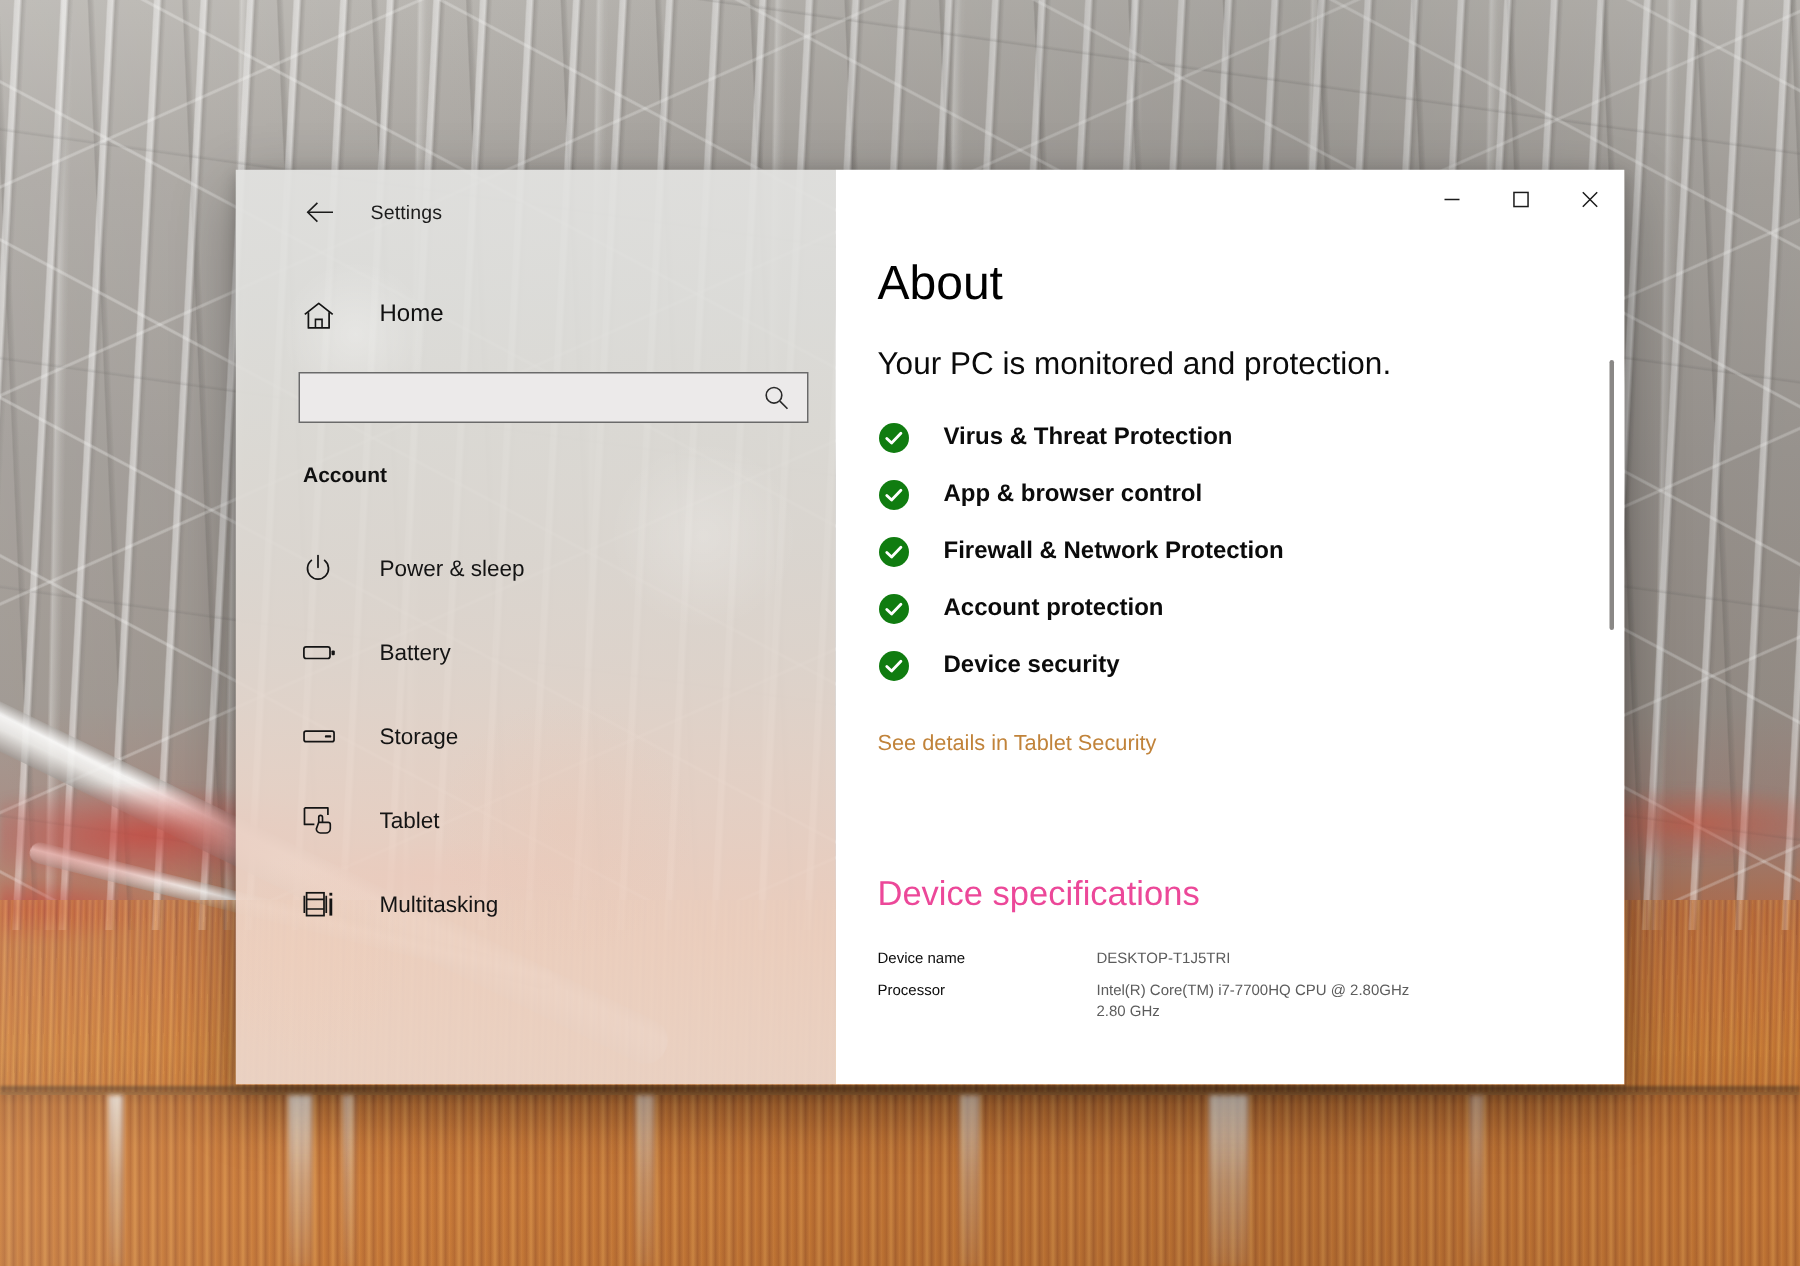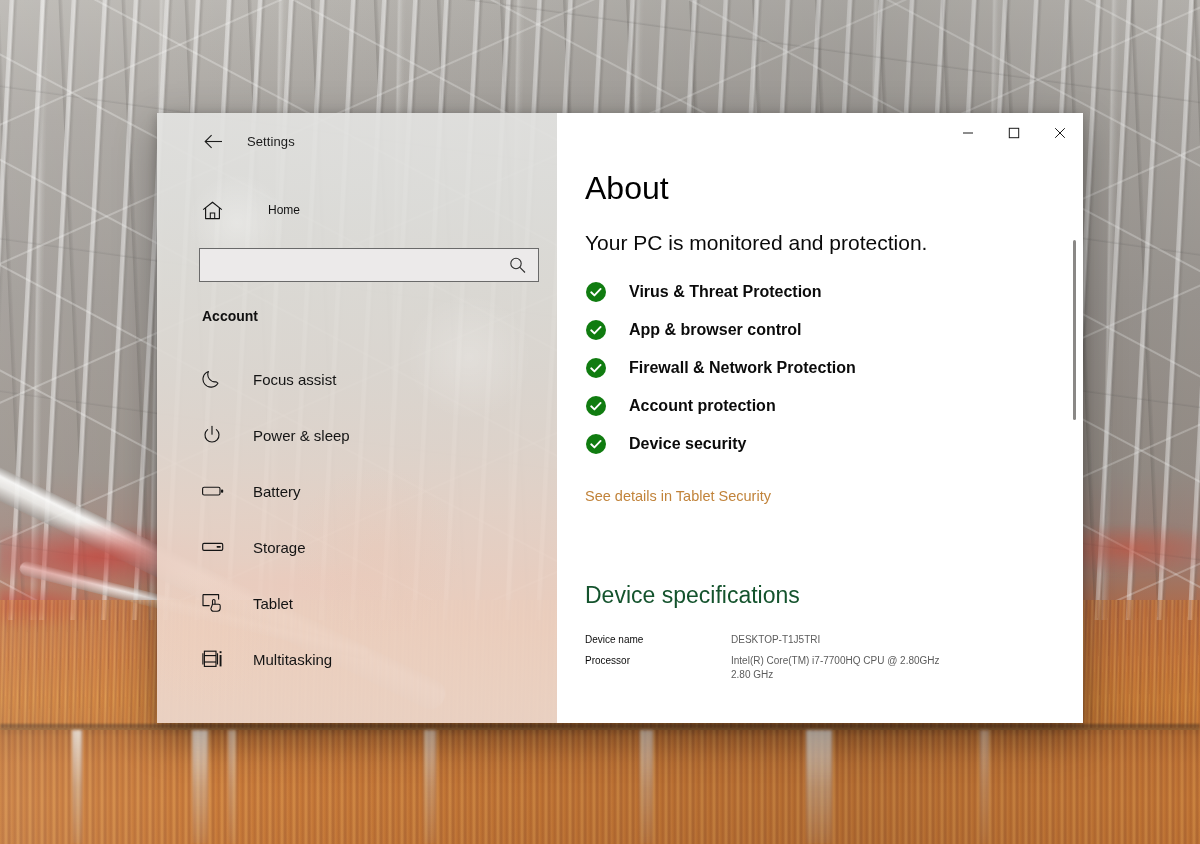--- a/index.html
+++ b/index.html
@@ -267,22 +267,22 @@
 
   #home-row {
     display: flex; align-items: center;
     height: 34px;
     margin-top: 32px;
     padding-left: 21px;
     cursor: pointer;
   }
   #home-row .nav-ico { width: 26px; display: flex; align-items: center; }
   #home-label {
-    margin-left: 40px;
-    font-size: 12px;
+    margin-left: 25px;
+    font-size: 16px;
     color: #111;
   }
 
   #search-box {
     position: relative;
     margin: 21px 0 0 18px;
     width: 340px;
     height: 34px;
     background: #eceaea;
     border: 1px solid #6a6a6a;
@@ -402,21 +402,21 @@
     font-size: 14.5px;
     color: #c1833a;
     text-decoration: none;
     cursor: pointer;
   }
 
   #specs-heading {
     margin: 77px 0 0 28px;
     font-size: 23px;
     font-weight: normal;
-    color: #14532d;
+    color: #ec4899;
   }
 
   #specs-table {
     margin: 24px 0 0 28px;
     border-collapse: collapse;
   }
   #specs-table td {
     vertical-align: top;
     padding: 0 0 6px 0;
     font-size: 10px;
@@ -511,28 +511,20 @@
               <circle cx="7" cy="7" r="5.2" stroke="#2b2b2b" stroke-width="1.1" fill="none"></circle>
               <path d="M10.9 10.9 L16 16" stroke="#2b2b2b" stroke-width="1.1"></path>
             </svg>
           </span>
         </div>
 
         <div id="nav-group-title">Account</div>
 
         <div id="nav-list">
 
-          <div class="nav-item">
-            <span class="nav-ico">
-              <svg width="20" height="20" viewBox="0 0 20 20" fill="none">
-                <path d="M14.2 12.8 A7.4 7.4 0 0 1 6.4 2.6 A8 8 0 1 0 15.9 14.2 Z" stroke="#141414" stroke-width="1.1" fill="none" stroke-linejoin="round"></path>
-              </svg>
-            </span>
-            <span class="nav-label">Focus assist</span>
-          </div>
 
           <div class="nav-item">
             <span class="nav-ico">
               <svg width="20" height="20" viewBox="0 0 20 20" fill="none">
                 <path d="M5.6 4.6 A7 7 0 1 0 14.4 4.6" stroke="#141414" stroke-width="1.15" fill="none" stroke-linecap="round"></path>
                 <path d="M10 1.4 V9.2" stroke="#141414" stroke-width="1.15" stroke-linecap="round"></path>
               </svg>
             </span>
             <span class="nav-label">Power &amp; sleep</span>
           </div>

